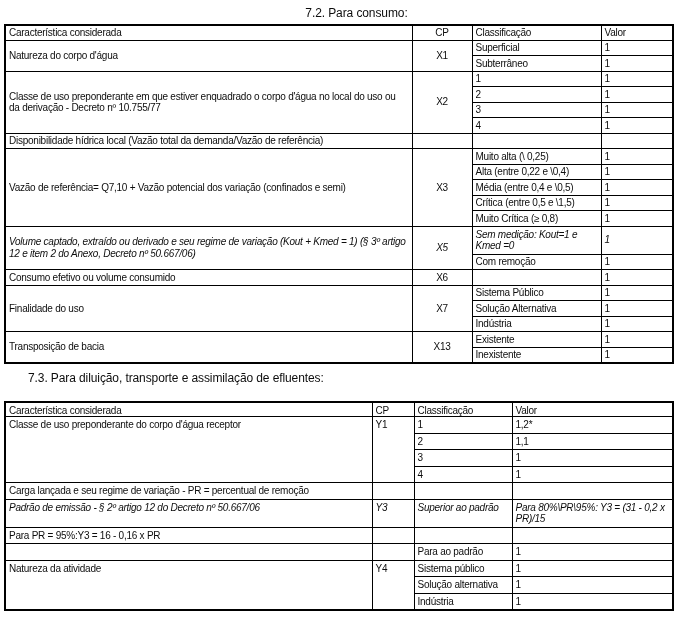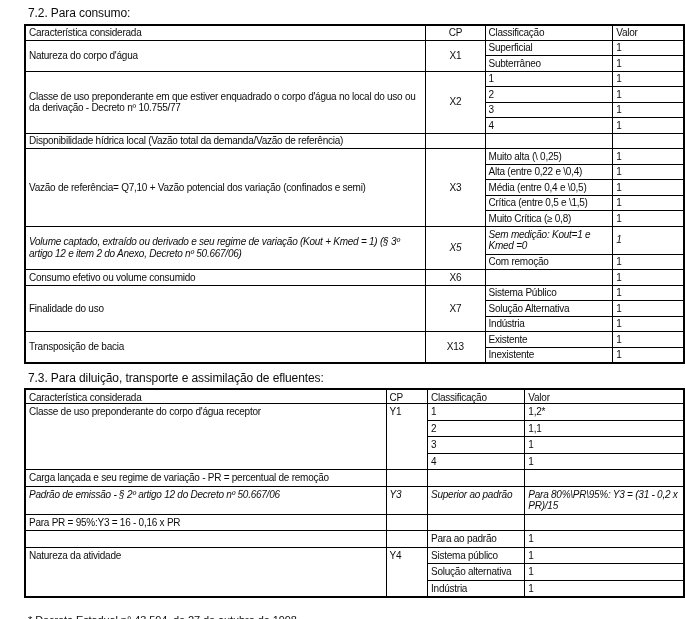--- a/index.html
+++ b/index.html
@@ -9,27 +9,27 @@
     font-family: "Liberation Sans", sans-serif;
     color: #0d0d0d;
   }
   .page { position: relative; width: 685px; height: 619px; overflow: hidden; }
 
   .sec-title {
     font-size: 12px;
     letter-spacing: -0.1px;
     color: #0d0d0d;
   }
-  #title-72 { margin: 6px 0 4px 28px; }
-  #title-73 { margin: 7px 0 3px 28px; }
+  #title-72 { margin: 6px 0 4px 28px; text-align: center; }
+  #title-73 { margin: 7px 0 16px 28px; }
 
   table.doc {
     border-collapse: collapse;
     table-layout: fixed;
-    margin-left: 24px;
+    margin-left: 4px;
     border: 2px solid #000;
   }
   table.doc td {
     border: 1px solid #000;
     padding: 0 3px;
     font-size: 10px;
     line-height: 11.5px;
     letter-spacing: -0.25px;
     overflow: hidden;
     word-wrap: break-word;

